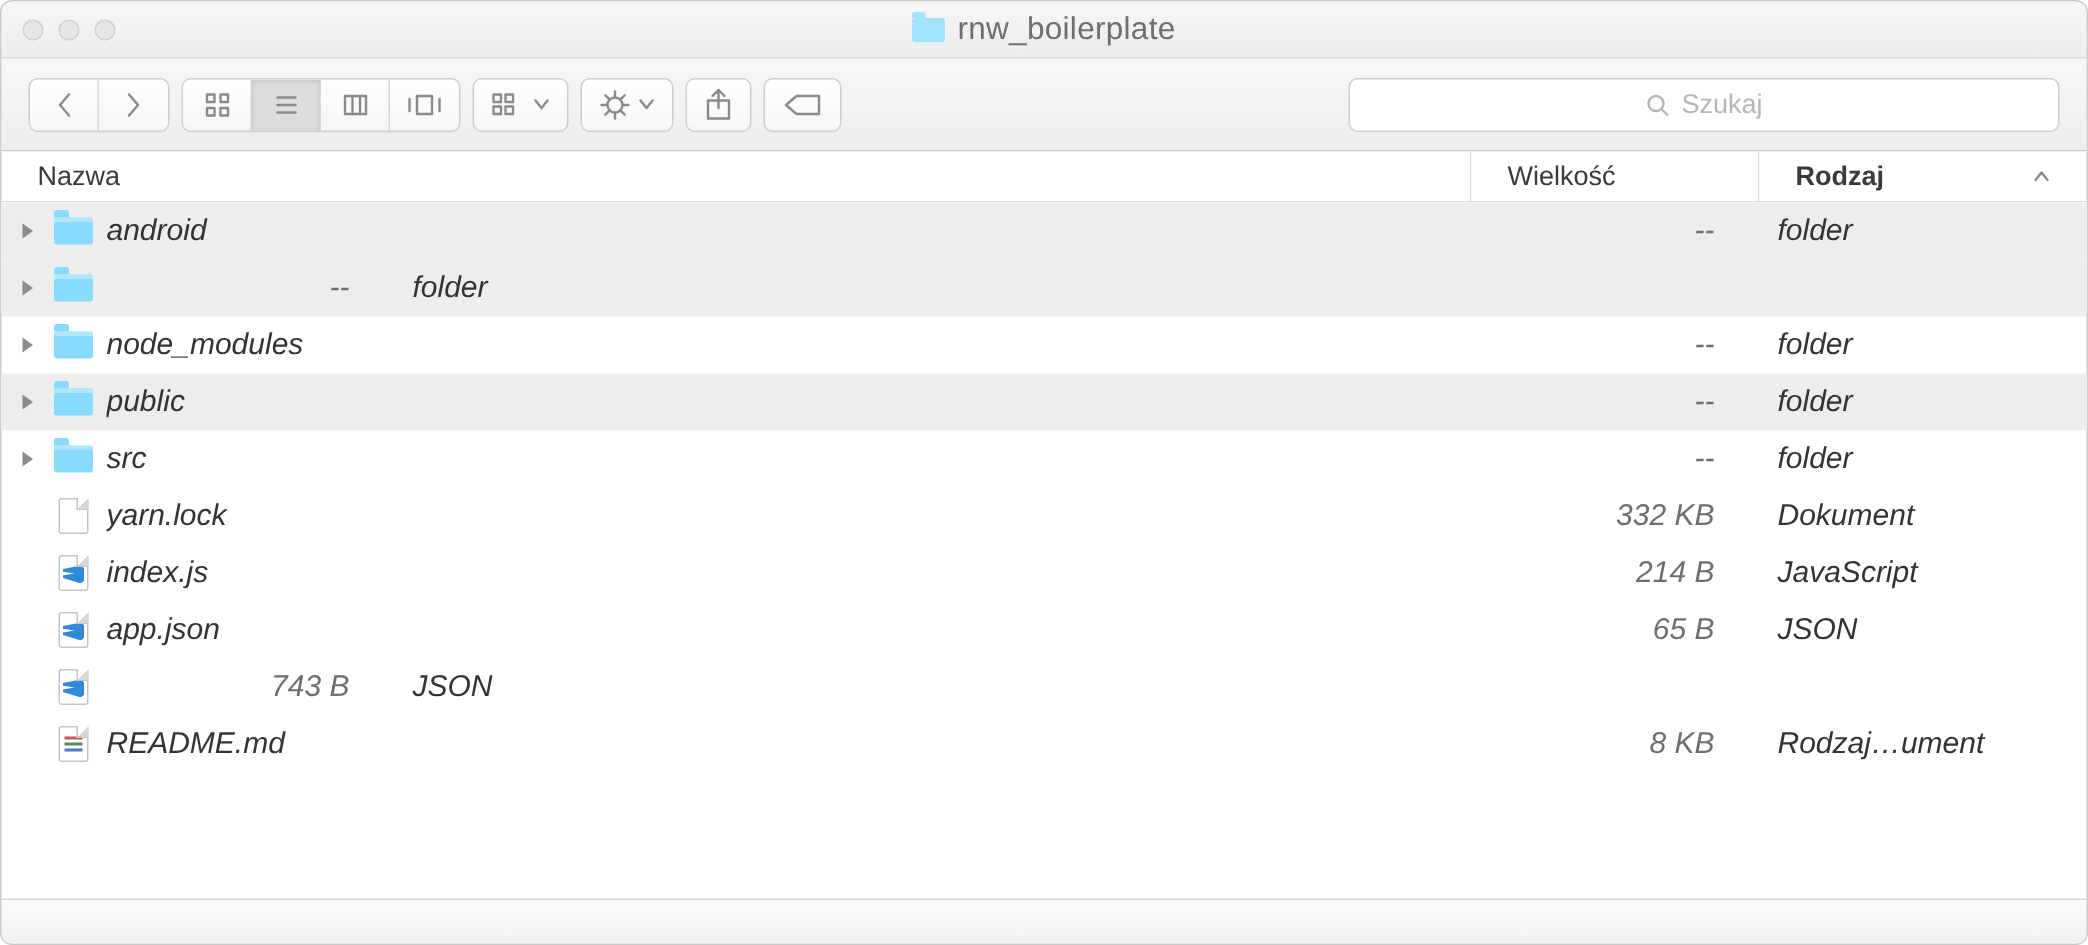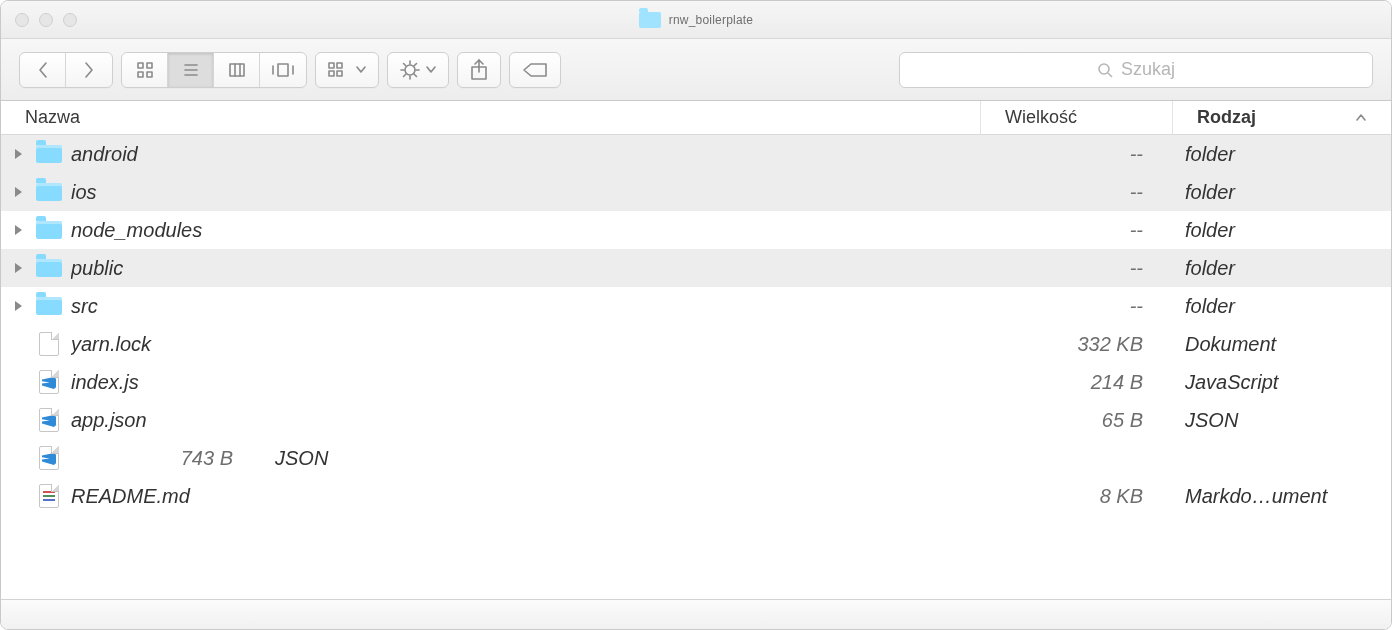--- a/index.html
+++ b/index.html
@@ -5,21 +5,21 @@
   * { box-sizing: border-box; margin: 0; padding: 0; }
   html, body { width: 1392px; height: 630px; font-family: -apple-system, "Helvetica Neue", Helvetica, Arial, sans-serif; background:#fff; color:#3a3a3a; -webkit-font-smoothing:antialiased; }
   .window { width:1392px; height:630px; border:1px solid #c9c9c9; border-radius:8px; overflow:hidden; background:#fff; display:flex; flex-direction:column; box-shadow:0 0 0 rgba(0,0,0,0); }
   
   .titlebar { height:38px; background:linear-gradient(#f6f6f6,#ececec); border-bottom:1px solid #d8d8d8; display:flex; align-items:center; padding:0 14px; position:relative; }
   .traffic { display:flex; gap:10px; }
   .tl { width:14px; height:14px; border-radius:50%; background:#e6e6e6; border:1px solid #d0d0d0; }
   .title-center { position:absolute; left:0; right:0; display:flex; align-items:center; justify-content:center; gap:8px; pointer-events:none; }
   .folder-mini { width:22px; height:16px; border-radius:2px; background:#9fe3ff; position:relative; }
   .folder-mini::before { content:""; position:absolute; top:-4px; left:0; width:9px; height:4px; border-radius:2px 2px 0 0; background:#9fe3ff; }
-  .title-text { font-size:12px; color:#6f6f6f; letter-spacing:.2px; }
+  .title-text { font-size:21px; color:#6f6f6f; letter-spacing:.2px; }
   
   .toolbar { height:62px; background:linear-gradient(#f7f7f7,#ededed); border-bottom:1px solid #c9c9c9; display:flex; align-items:center; padding:0 18px; gap:8px; }
   .btn, .seg { height:36px; border:1px solid #cfcfcf; border-radius:6px; background:linear-gradient(#ffffff,#f5f5f5); display:flex; align-items:center; justify-content:center; color:#7a7a7a; box-shadow:0 1px 0 rgba(0,0,0,.02); }
   .btn { padding:0 12px; }
   .seg { padding:0; overflow:hidden; }
   .seg .cell { width:46px; height:100%; display:flex; align-items:center; justify-content:center; border-right:1px solid #d6d6d6; }
   .seg .cell:last-child { border-right:none; }
   .seg .cell.active { background:#dddddd; box-shadow:inset 0 1px 3px rgba(0,0,0,.15); }
   .nav-pair .cell { width:46px; }
   .icon { display:inline-flex; }
@@ -224,21 +224,20 @@
       </div>
       <div class="row alt">
         <div class="disclosure">
           <svg width="10" height="12" viewBox="0 0 10 12">
             <polygon points="2,1 9,6 2,11" fill="#8a8a8a"></polygon>
           </svg>
         </div>
         <div class="file-icon">
           <span class="folder"></span>
         </div>
-        <div class="name">ios</div>
         <div class="size">--</div>
         <div class="kind">folder</div>
       </div>
       <div class="row">
         <div class="disclosure">
           <svg width="10" height="12" viewBox="0 0 10 12">
             <polygon points="2,1 9,6 2,11" fill="#8a8a8a"></polygon>
           </svg>
         </div>
         <div class="file-icon">
@@ -309,18 +308,18 @@
         <div class="size">743 B</div>
         <div class="kind">JSON</div>
       </div>
       <div class="row">
         <div class="disclosure"></div>
         <div class="file-icon">
           <span class="doc md"></span>
         </div>
         <div class="name">README.md</div>
         <div class="size">8 KB</div>
-        <div class="kind">Markdo…ument</div>
+        <div class="kind">Rodzaj…ument</div>
       </div>
     </div>
 
   <div class="statusbar"></div>
 </div>
 
 </body></html>

